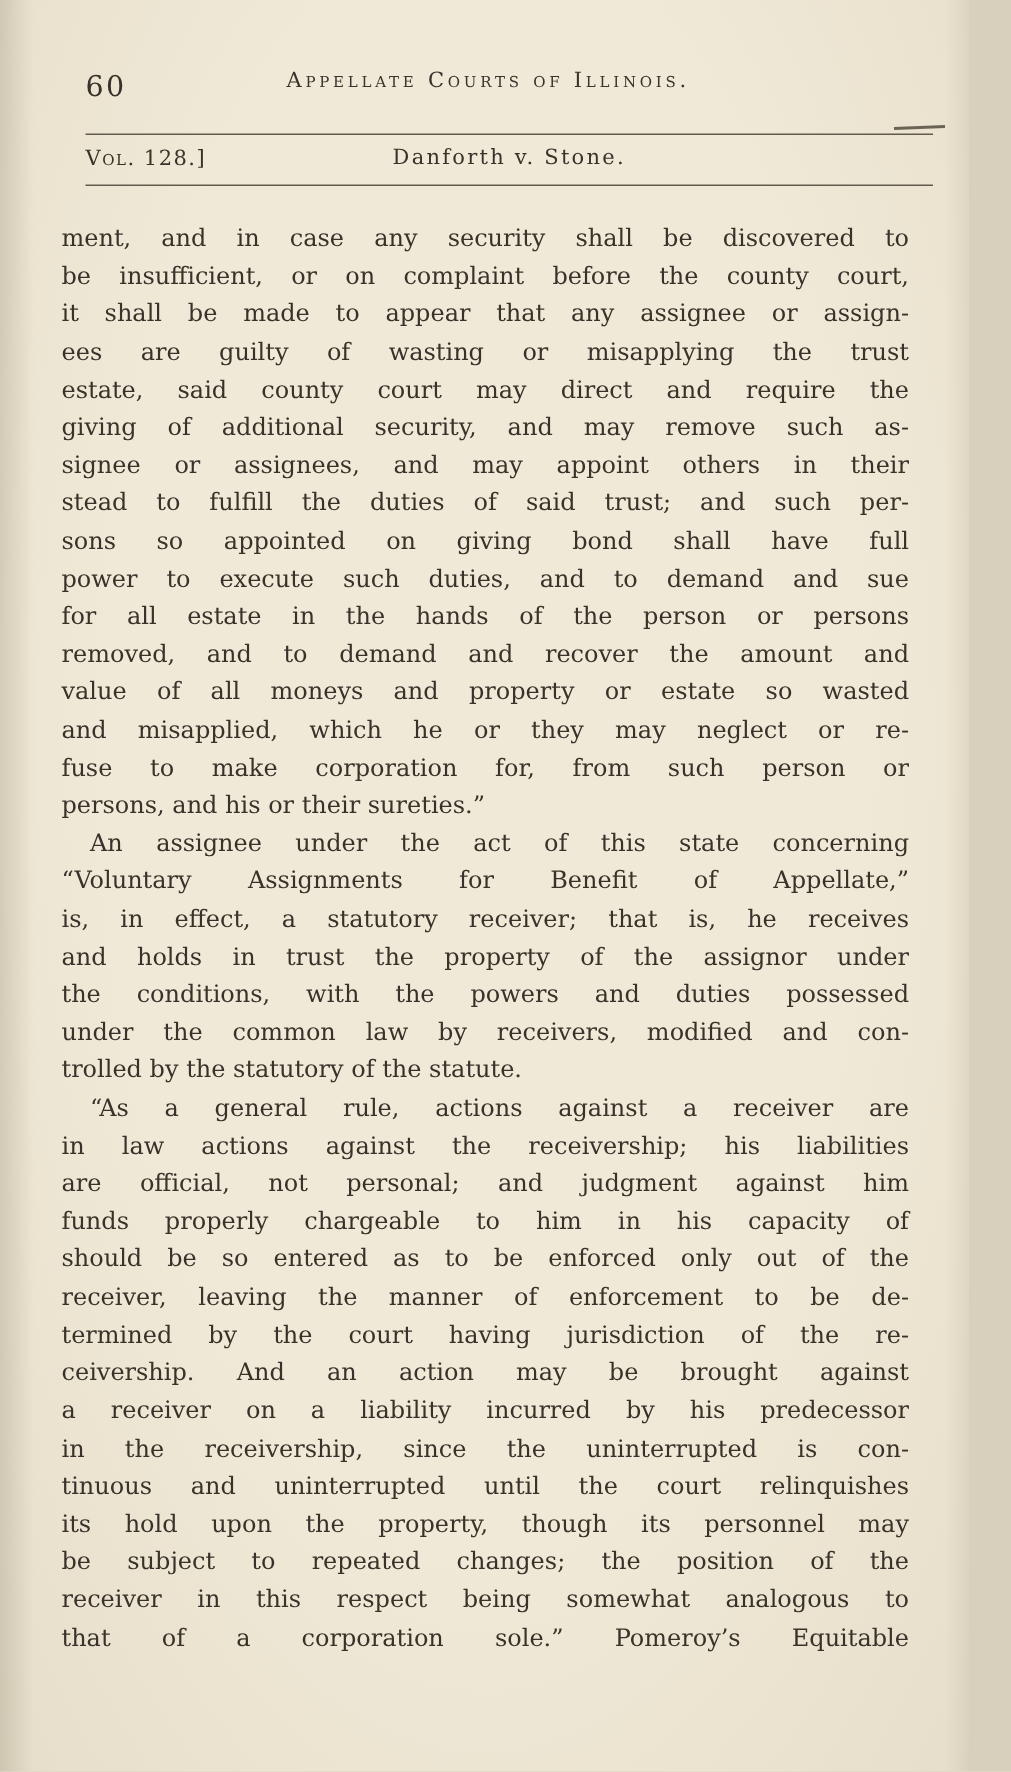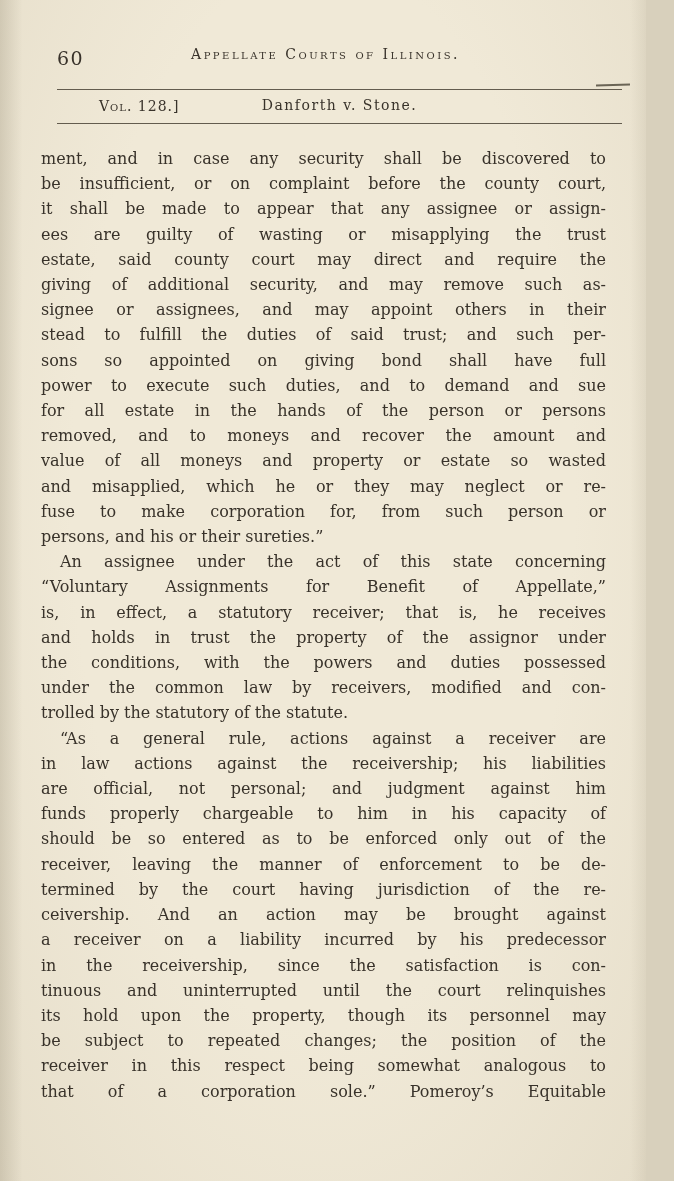--- a/index.html
+++ b/index.html
@@ -68,21 +68,20 @@
     width: 565px;
     height: 22px;
   }
   .volume-label {
     position: absolute;
     left: 0;
     top: 1px;
     font-variant: small-caps;
     font-size: 14px;
     letter-spacing: 1px;
-    margin-left: 42px;
   }
   .case-title {
     display: block;
     text-align: center;
     font-size: 14px;
     letter-spacing: 1.5px;
   }
   .body-text {
     position: absolute;
     top: 146px;
@@ -123,21 +122,21 @@
         <div class="line">be insufficient, or on complaint before the county court,</div>
         <div class="line">it shall be made to appear that any assignee or assign-</div>
         <div class="line">ees are guilty of wasting or misapplying the trust</div>
         <div class="line">estate, said county court may direct and require the</div>
         <div class="line">giving of additional security, and may remove such as-</div>
         <div class="line">signee or assignees, and may appoint others in their</div>
         <div class="line">stead to fulfill the duties of said trust; and such per-</div>
         <div class="line">sons so appointed on giving bond shall have full</div>
         <div class="line">power to execute such duties, and to demand and sue</div>
         <div class="line">for all estate in the hands of the person or persons</div>
-        <div class="line">removed, and to moneys and recover the amount and</div>
+        <div class="line">removed, and to demand and recover the amount and</div>
         <div class="line">value of all moneys and property or estate so wasted</div>
         <div class="line">and misapplied, which he or they may neglect or re-</div>
         <div class="line">fuse to make corporation for, from such person or</div>
         <div class="line no-justify-last">persons, and his or their sureties.”</div>
       </div>
       <div class="paragraph">
         <div class="line indent">An assignee under the act of this state concerning</div>
         <div class="line">“Voluntary Assignments for Benefit of Appellate,”</div>
         <div class="line">is, in effect, a statutory receiver; that is, he receives</div>
         <div class="line">and holds in trust the property of the assignor under</div>
@@ -148,21 +147,21 @@
       <div class="paragraph">
         <div class="line indent">“As a general rule, actions against a receiver are</div>
         <div class="line">in law actions against the receivership; his liabilities</div>
         <div class="line">are official, not personal; and judgment against him</div>
         <div class="line">funds properly chargeable to him in his capacity of</div>
         <div class="line">should be so entered as to be enforced only out of the</div>
         <div class="line">receiver, leaving the manner of enforcement to be de-</div>
         <div class="line">termined by the court having jurisdiction of the re-</div>
         <div class="line">ceivership. And an action may be brought against</div>
         <div class="line">a receiver on a liability incurred by his predecessor</div>
-        <div class="line">in the receivership, since the satisfaction is con-</div>
+        <div class="line">in the receivership, since the uninterrupted is con-</div>
         <div class="line">tinuous and uninterrupted until the court relinquishes</div>
         <div class="line">its hold upon the property, though its personnel may</div>
         <div class="line">be subject to repeated changes; the position of the</div>
         <div class="line">receiver in this respect being somewhat analogous to</div>
         <div class="line">that of a corporation sole.” Pomeroy’s Equitable</div>
       </div>
     </main>
 </div>
 
 </body></html>

